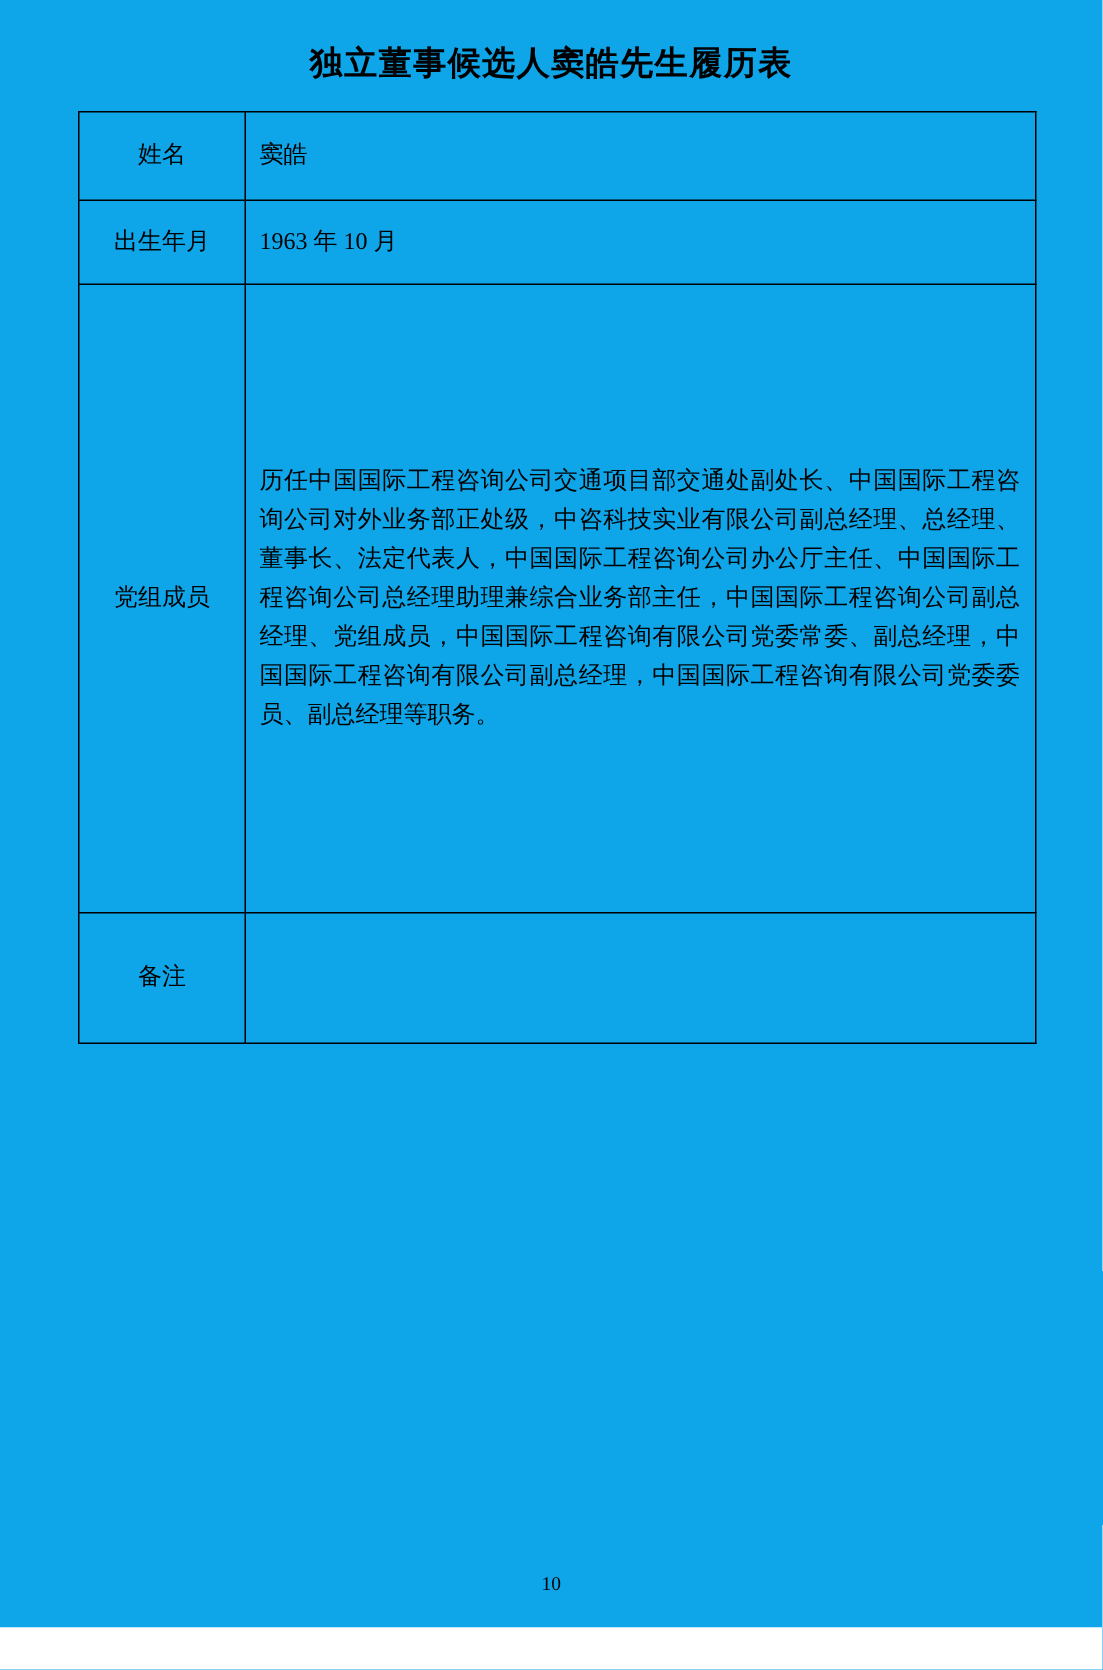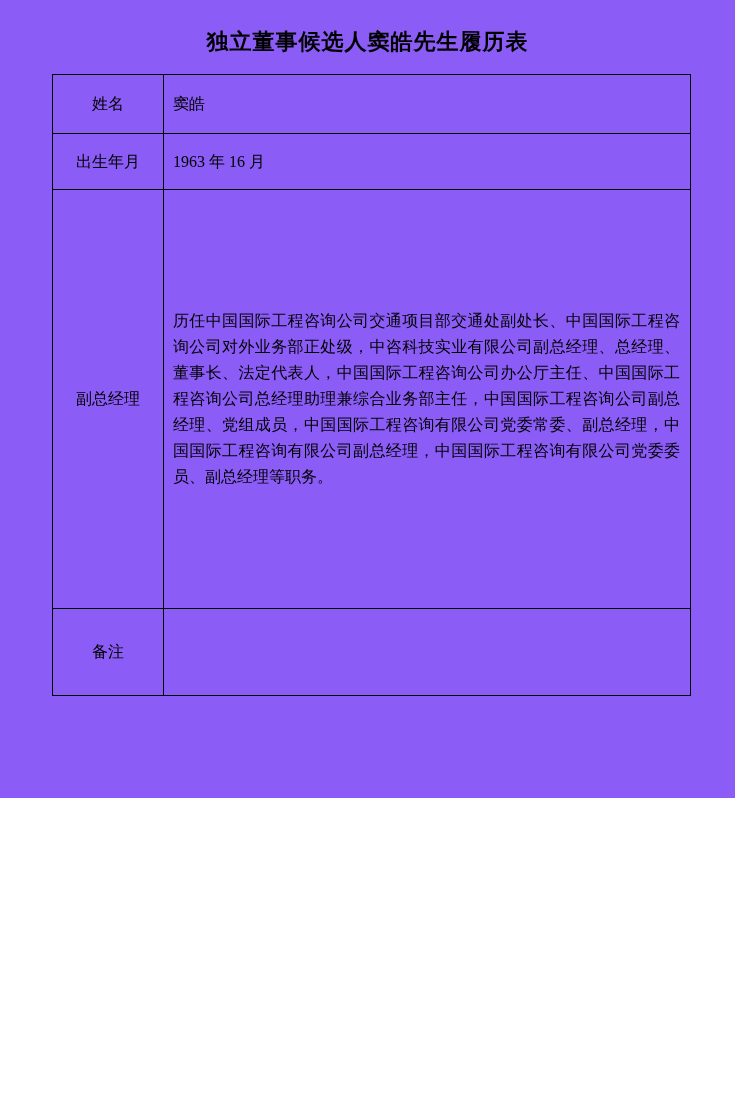--- a/index.html
+++ b/index.html
@@ -5,22 +5,22 @@
   * { margin: 0; padding: 0; box-sizing: border-box; }
   html, body {
     width: 735px;
     background: #ffffff;
     font-family: "Liberation Serif", serif;
     color: #000000;
   }
   .page {
     position: relative;
     width: 735px;
-    height: 798px;
-    background: #8b5cf6;
+    height: 1085px;
+    background: #0ea5e9;
     overflow: hidden;
   }
   .doc-title {
     position: absolute;
     top: 28px;
     left: 0;
     width: 735px;
     text-align: center;
     font-size: 22px;
     font-weight: bold;
@@ -79,24 +79,24 @@
   <div class="doc-title">独立董事候选人窦皓先生履历表</div>
 
   <table class="resume-table">
     <tbody>
       <tr class="row-sm-1">
         <td class="label-cell">姓名</td>
         <td class="value-cell">窦皓</td>
       </tr>
       <tr class="row-sm-3">
         <td class="label-cell">出生年月</td>
-        <td class="value-cell">1963 年 16 月</td>
+        <td class="value-cell">1963 年 10 月</td>
       </tr>
       <tr class="row-xl">
-        <td class="label-cell">副总经理</td>
+        <td class="label-cell">党组成员</td>
         <td class="value-cell paragraph">历任中国国际工程咨询公司交通项目部交通处副处长、中国国际工程咨询公司对外业务部正处级，中咨科技实业有限公司副总经理、总经理、董事长、法定代表人，中国国际工程咨询公司办公厅主任、中国国际工程咨询公司总经理助理兼综合业务部主任，中国国际工程咨询公司副总经理、党组成员，中国国际工程咨询有限公司党委常委、副总经理，中国国际工程咨询有限公司副总经理，中国国际工程咨询有限公司党委委员、副总经理等职务。</td>
       </tr>
       <tr class="row-md">
         <td class="label-cell">备注</td>
         <td class="value-cell"></td>
       </tr>
     </tbody>
   </table>
 
   <div class="page-number">10</div>

